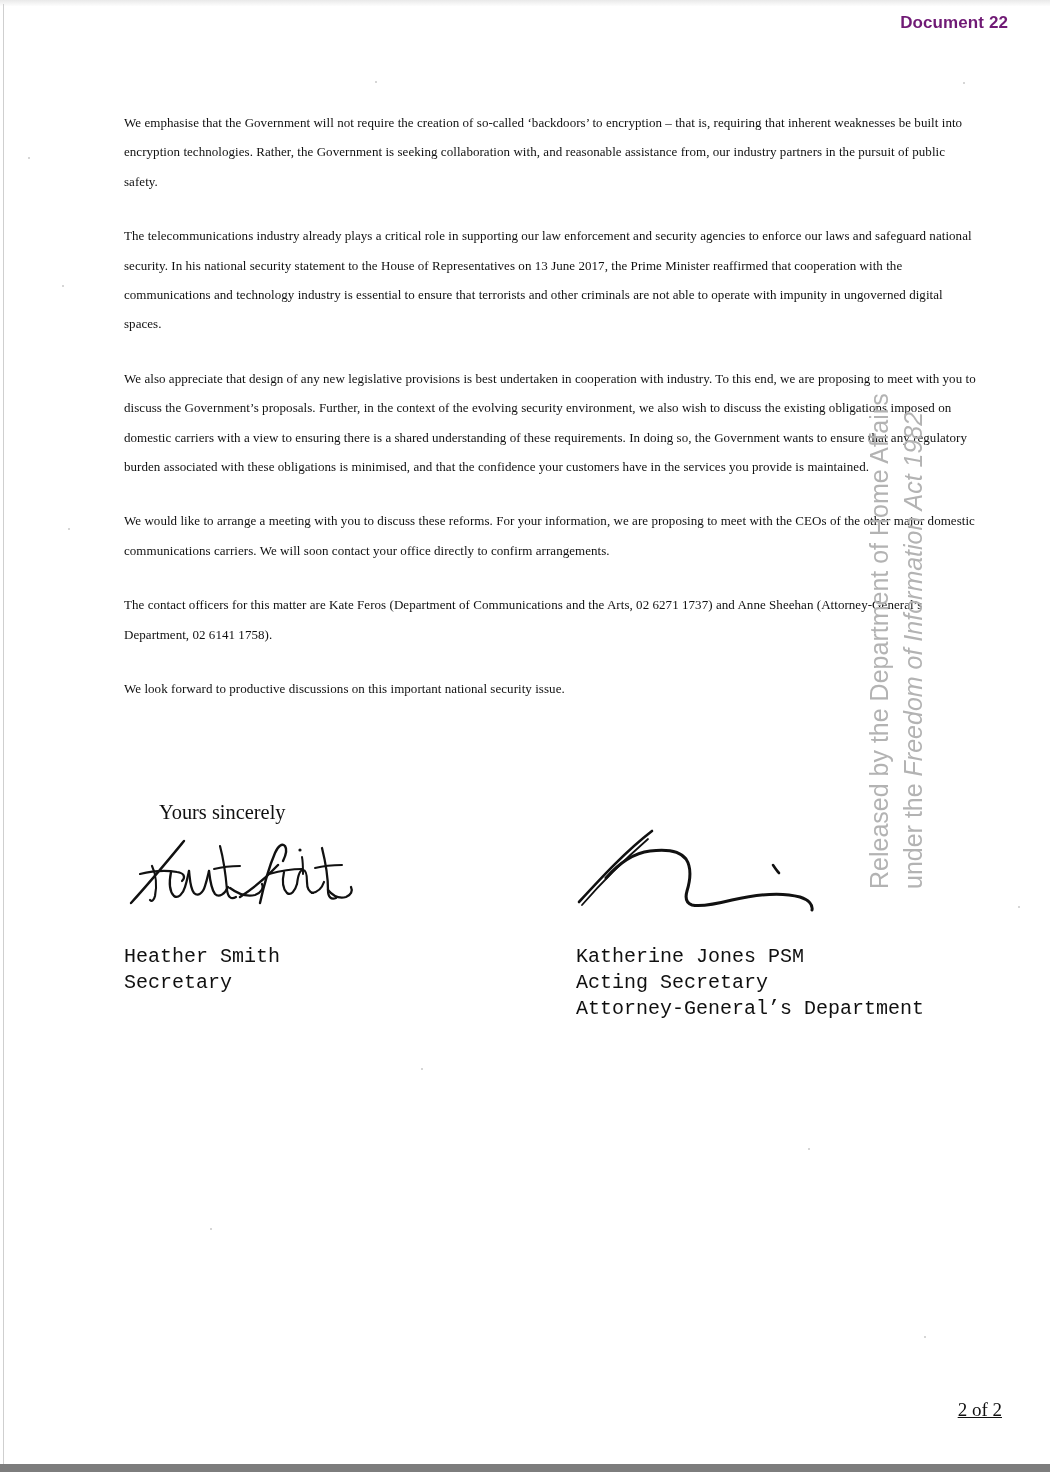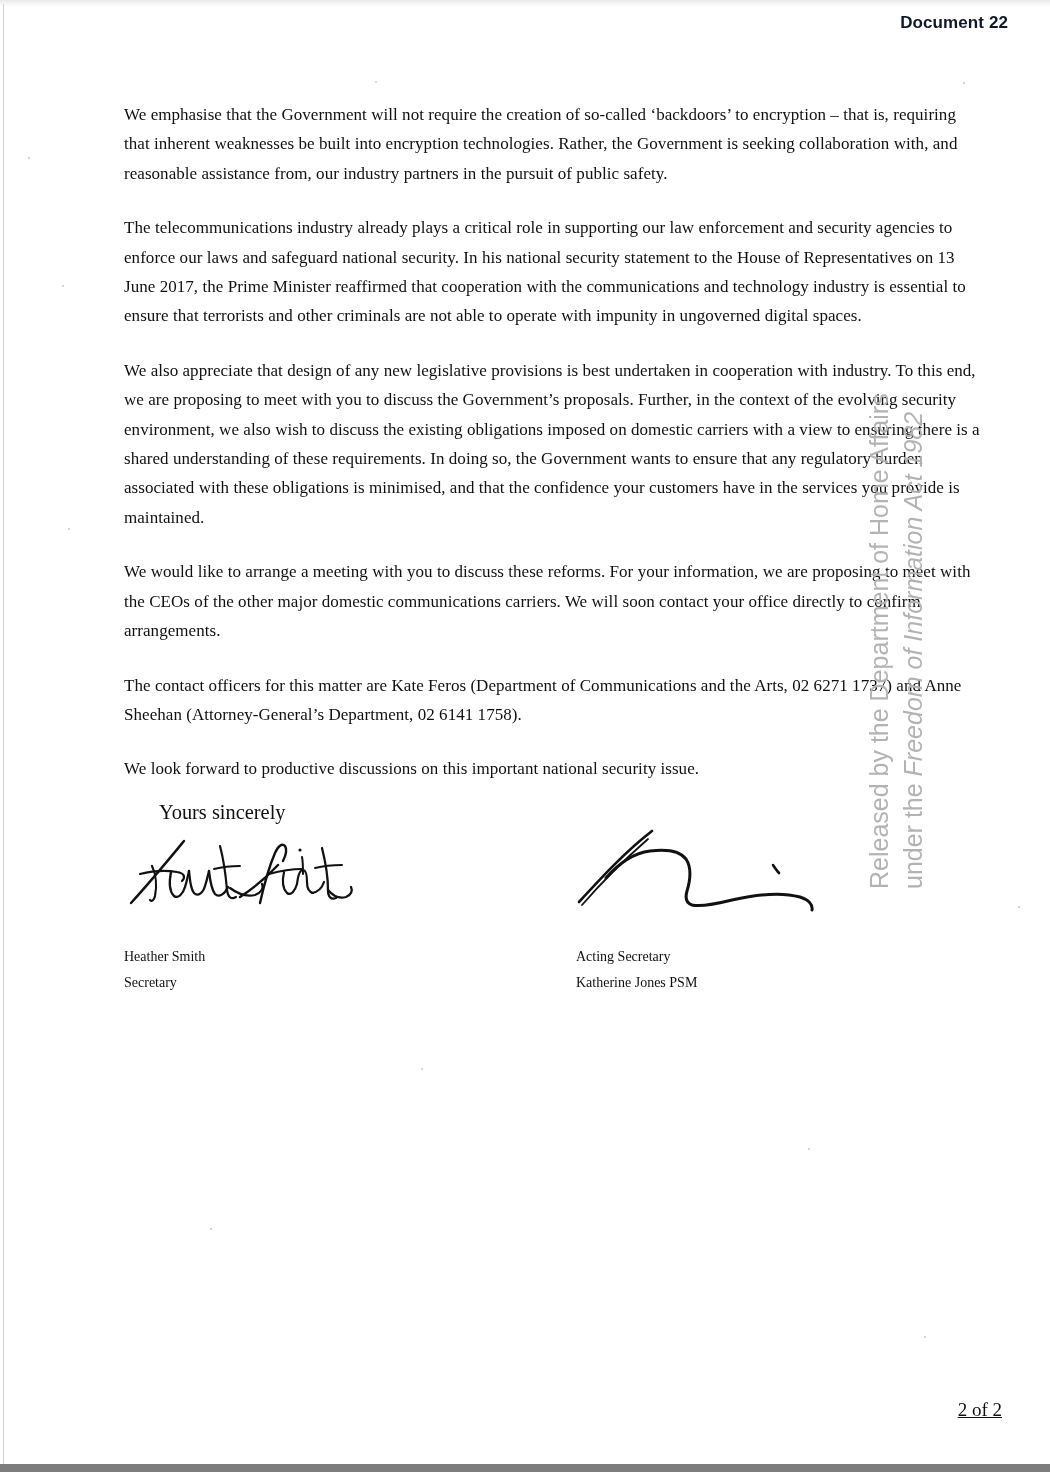--- a/index.html
+++ b/index.html
@@ -36,51 +36,52 @@
     position: absolute;
     left: 0; top: 1464px;
     width: 1050px;
     height: 8px;
     background: #7d7d7d;
   }
   .doc-tag {
     position: absolute;
     top: 13px;
     right: 42px;
-    color: #0f172a;
+    color: #701a75;
     font-family: "Liberation Sans", sans-serif;
     font-size: 17px;
     font-weight: 700;
     letter-spacing: 0.1px;
   }
   .body-copy {
     position: absolute;
     top: 100px;
     left: 124px;
     width: 856px;
   }
   .body-copy p {
-    margin: 0 0 25px 0;
-    font-size: 17px;
+    margin: 8px 0 25px 0;
+    font-size: 13px;
     line-height: 29.4px;
     text-align: left;
     letter-spacing: 0.05px;
   }
   .closing {
     position: absolute;
     top: 798px;
     left: 124px;
     font-size: 20.4px;
     line-height: 29.4px;
     margin-left: 35px;
   }
   .sig-block {
     position: absolute;
-    font-size: 14px;
+    font-size: 20px;
     line-height: 26px;
+    font-family: Liberation Mono, monospace;
   }
   .sig-left  { top: 944px; left: 124px; }
   .sig-right { top: 944px; left: 576px; }
   .sig-block div { white-space: nowrap; }
 
   .signature {
     position: absolute;
   }
   .sig-img-left  { top: 830px; left: 122px; }
   .sig-img-right { top: 818px; left: 568px; }
@@ -191,22 +192,23 @@
       </g>
     </svg>
   </div>
 
   <div class="sig-block sig-left">
     <div>Heather Smith</div>
     <div>Secretary</div>
   </div>
 
   <div class="sig-block sig-right">
+    <div>Katherine Jones PSM</div>
     <div>Acting Secretary</div>
-    <div>Katherine Jones PSM</div>
+    <div>Attorney-General’s Department</div>
   </div>
 
   <div class="watermark">
     <span class="wm-line">Released by the Department of Home Affairs</span>
     <span class="wm-line"><span>under the </span><span class="wm-italic">Freedom of Information Act 1982</span></span>
   </div>
 
   <div class="page-footer">2 of 2</div>
 
 </div>

